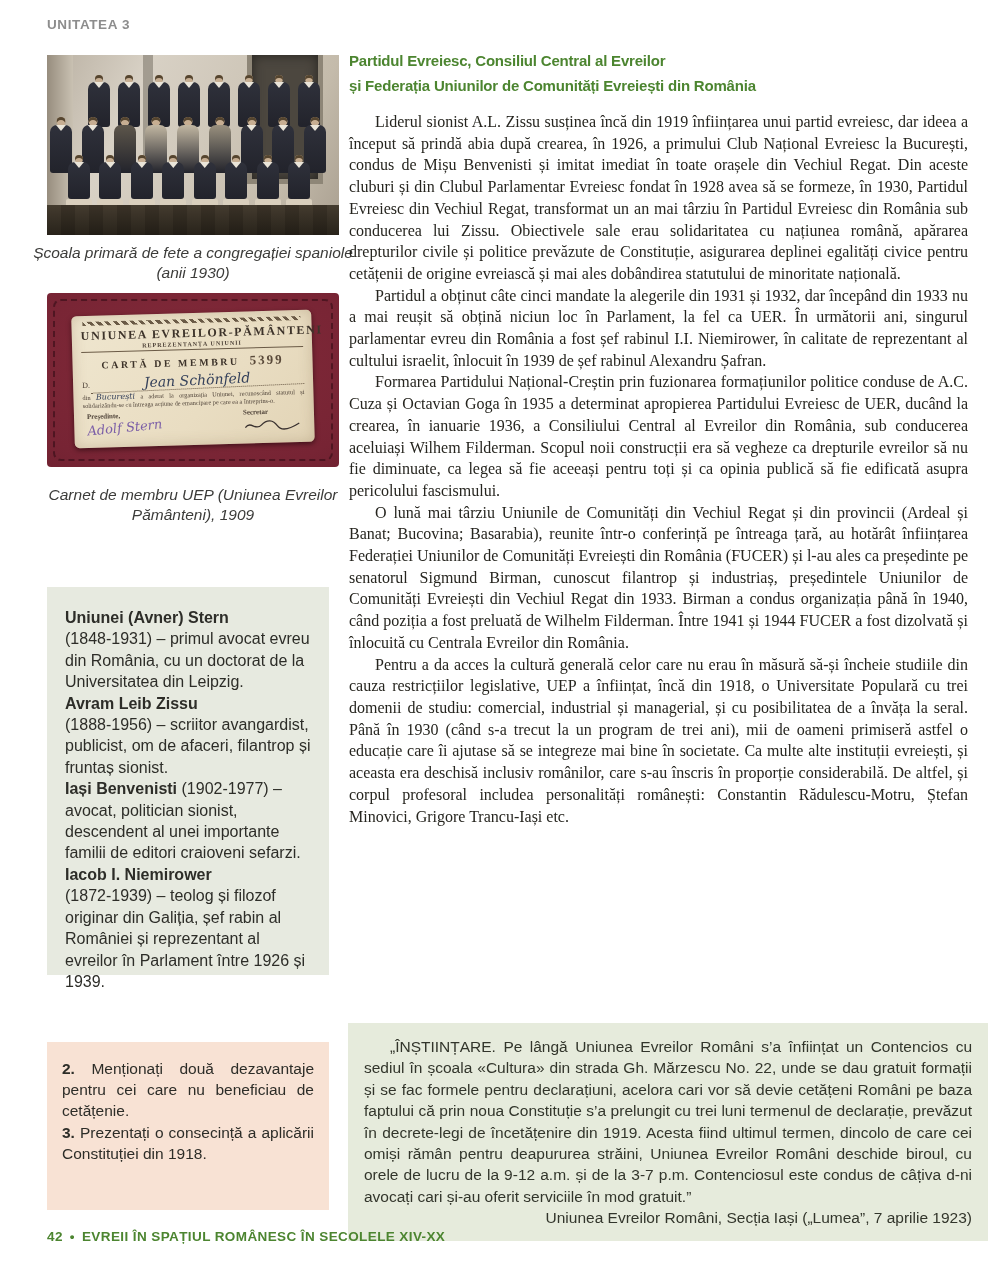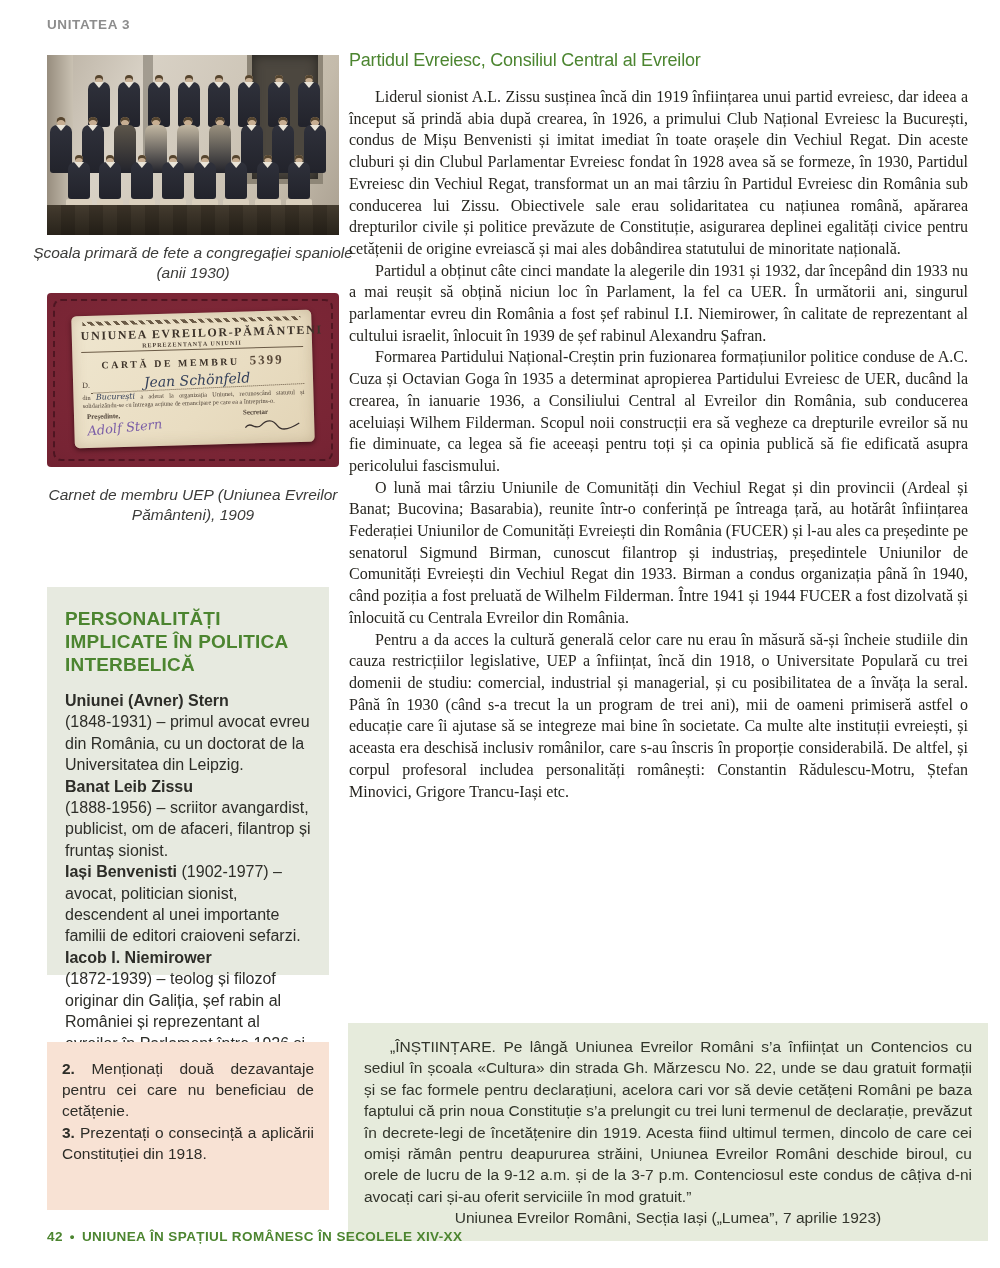--- a/index.html
+++ b/index.html
@@ -99,21 +99,21 @@
   }
   .q-item{font-size:15.5px;line-height:21.2px;color:#2d2d28;text-align:justify;}
   .q-item .q-num{font-weight:bold;}
 
   
   .main{
     position:absolute;left:349px;top:48px;width:619px;
   }
   h1.section{
     margin:0 0 13px 0;
-    font-size:18px;line-height:25px;font-weight:normal;color:#4c8530;letter-spacing:-.2px;
+    font-size:15px;line-height:25px;font-weight:bold;color:#4c8530;letter-spacing:-.2px;
   }
   h2.section{
     margin:14px 0 9px 0;
     font-size:20px;line-height:24px;font-weight:bold;color:#4c8530;letter-spacing:-.2px;
   }
   .body-text p{
     margin:0;
     font-family:"Liberation Serif",serif;
     font-size:16px;line-height:21.7px;
     text-align:justify;text-indent:26px;
@@ -124,21 +124,21 @@
   .quote-box{
     position:absolute;left:348px;top:1023px;width:640px;box-sizing:border-box;
     background:#e6ebdc;padding:13px 16px 12px 16px;
   }
   .quote-text{
     font-size:15.5px;line-height:21.4px;color:#32352b;
     text-align:justify;text-indent:26px;margin:0;
   }
   .quote-citation{
     font-size:15.5px;line-height:21.4px;color:#32352b;
-    text-align:center;margin:0;
+    text-align:right;margin:0;
   }
 </style>
 </head>
 <body>
 
 <div class="page">
 
   <div class="unit-label">UNITATEA 3</div>
 
   <div class="photo1" id="class-photo">
@@ -307,28 +307,27 @@
           <svg class="sig-secretary" width="58" height="14" viewBox="0 0 58 14">
             <path d="M2 9 C8 2, 12 13, 18 7 S 30 2, 34 8 S 46 12, 56 6" fill="none" stroke="#3a3230" stroke-width="1.3"></path>
           </svg>
         </div>
       </div>
     </div>
   </div>
   <div class="caption caption2">Carnet de membru UEP (Uniunea Evreilor Pământeni), 1909</div>
 
   <div class="pers-box">
-    <div class="pers-title">PERSONALITĂȚI IMPLICATE ÎN POLITICA INTERBELICĂ</div>
     <div class="pers-entries">
       <div class="entry">
         <span class="p-name">Uniunei (Avner) Stern</span>
         <span class="p-text">(1848-1931) –  primul avocat evreu din România, cu un doctorat de la Universitatea din Leipzig.</span>
       </div>
       <div class="entry">
-        <span class="p-name">Banat Leib Zissu</span>
+        <span class="p-name">Avram Leib Zissu</span>
         <span class="p-text">(1888-1956) –  scriitor avangardist, publicist, om de afaceri, filantrop și fruntaș sionist.</span>
       </div>
       <div class="entry inline">
         <span class="p-name">Iași Benvenisti</span>
         <span class="p-text">(1902-1977) –  avocat, politician sionist, descendent al unei importante familii de editori craioveni sefarzi.</span>
       </div>
       <div class="entry">
         <span class="p-name">Iacob I. Niemirower</span>
         <span class="p-text">(1872-1939) –  teolog și filozof originar din Galiția, șef rabin al României și reprezentant al evreilor în Parlament între 1926 și 1939.</span>
       </div>
@@ -341,34 +340,34 @@
       <span>Menționați două dezavantaje pentru cei care nu beneficiau de cetățenie.</span>
     </div>
     <div class="q-item">
       <span class="q-num">3.</span>
       <span>Prezentați o consecință a aplicării Constituției din 1918.</span>
     </div>
   </div>
 
   <div class="main">
     <h1 class="section"><span>Partidul Evreiesc, Consiliul Central al Evreilor</span><br>
-    </h1>
+    <span>și Federația Uniunilor de Comunități Evreiești din România</span></h1>
     <div class="body-text">
       <p>Liderul sionist A.L. Zissu susținea încă din 1919 înființarea unui partid evreiesc, dar ideea a început să prindă abia după crearea, în 1926, a primului Club Național Evreiesc la București, condus de Mișu Benvenisti și imitat imediat în toate orașele din Vechiul Regat. Din aceste cluburi și din Clubul Parlamentar Evreiesc fondat în 1928 avea să se formeze, în 1930, Partidul Evreiesc din Vechiul Regat, transformat un an mai târziu în Partidul Evreiesc din România sub conducerea lui Zissu. Obiectivele sale erau solidaritatea cu națiunea română, apărarea drepturilor civile și politice prevăzute de Constituție, asigurarea deplinei egalități civice pentru cetățenii de origine evreiască și mai ales dobândirea statutului de minoritate națională.</p>
       <p>Partidul a obținut câte cinci mandate la alegerile din 1931 și 1932, dar începând din 1933 nu a mai reușit să obțină niciun loc în Parlament, la fel ca UER. În următorii ani, singurul parlamentar evreu din România a fost șef rabinul I.I. Niemirower, în calitate de reprezentant al cultului israelit, înlocuit în 1939 de șef rabinul Alexandru Șafran.</p>
       <p>Formarea Partidului Național-Creștin prin fuzionarea formațiunilor politice conduse de A.C. Cuza și Octavian Goga în 1935 a determinat apropierea Partidului Evreiesc de UER, ducând la crearea, în ianuarie 1936, a Consiliului Central al Evreilor din România, sub conducerea aceluiași Wilhem Filderman. Scopul noii construcții era să vegheze ca drepturile evreilor să nu fie diminuate, ca legea să fie aceeași pentru toți și ca opinia publică să fie edificată asupra pericolului fascismului.</p>
       <p>O lună mai târziu Uniunile de Comunități din Vechiul Regat și din provincii (Ardeal și Banat; Bucovina; Basarabia), reunite într-o conferință pe întreaga țară, au hotărât înființarea Federației Uniunilor de Comunități Evreiești din România (FUCER) și l-au ales ca președinte pe senatorul Sigmund Birman, cunoscut filantrop și industriaș, președintele Uniunilor de Comunități Evreiești din Vechiul Regat din 1933. Birman a condus organizația până în 1940, când poziția a fost preluată de Wilhelm Filderman. Între 1941 și 1944 FUCER a fost dizolvată și înlocuită cu Centrala Evreilor din România.</p>
     </div>
     <div class="body-text">
       <p>Pentru a da acces la cultură generală celor care nu erau în măsură să-și încheie studiile din cauza restricțiilor legislative, UEP a înființat, încă din 1918, o Universitate Populară cu trei domenii de studiu: comercial, industrial și managerial, și cu posibilitatea de a învăța la seral. Până în 1930 (când s-a trecut la un program de trei ani), mii de oameni primiseră astfel o educație care îi ajutase să se integreze mai bine în societate. Ca multe alte instituții evreiești, și aceasta era deschisă inclusiv românilor, care s-au înscris în proporție considerabilă. De altfel, și corpul profesoral includea personalități românești: Constantin Rădulescu-Motru, Ștefan Minovici, Grigore Trancu-Iași etc.</p>
     </div>
   </div>
 
   <div class="quote-box">
     <p class="quote-text">„ÎNȘTIINȚARE. Pe lângă Uniunea Evreilor Români s’a înființat un Contencios cu sediul în școala «Cultura» din strada Gh. Mărzescu No. 22, unde se dau gratuit formații și se fac formele pentru declarațiuni, acelora cari vor să devie cetățeni Români pe baza faptului că prin noua Constituție s’a prelungit cu trei luni termenul de declarație, prevăzut în decrete-legi de încetățenire din 1919. Acesta fiind ultimul termen, dincolo de care cei omiși rămân pentru deapururea străini, Uniunea Evreilor Români deschide biroul, cu orele de lucru de la 9-12 a.m. și de la 3-7 p.m. Contenciosul este condus de câțiva d-ni avocați cari și-au oferit serviciile în mod gratuit.”</p>
     <p class="quote-citation">Uniunea Evreilor Români, Secția Iași („Lumea”, 7 aprilie 1923)</p>
   </div>
 
   <div class="footer">
-    <span>42</span><span class="sep">•</span><span>UNIUNEA ÎN SPAȚIUL ROMÂNESC ÎN SECOLELE XIV-XX</span>
+    <span>42</span><span class="sep">•</span><span>EVREII ÎN SPAȚIUL ROMÂNESC ÎN SECOLELE XIV-XX</span>
   </div>
 
 </div>
 
 </body></html>

